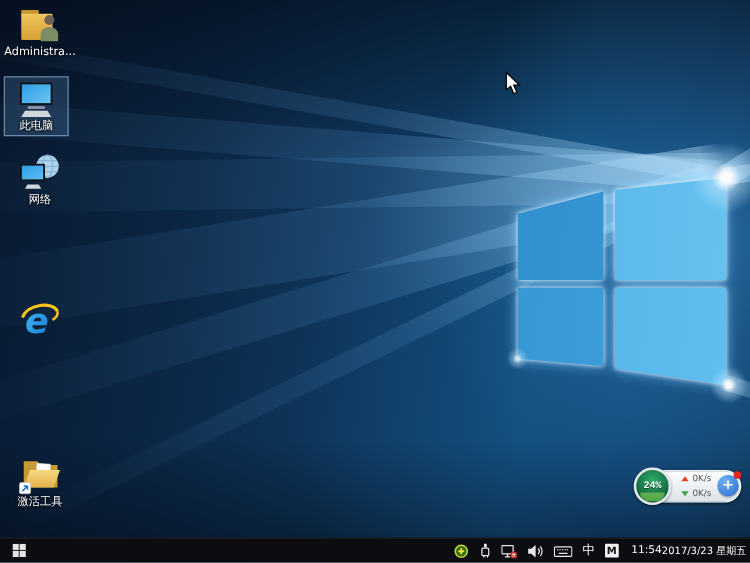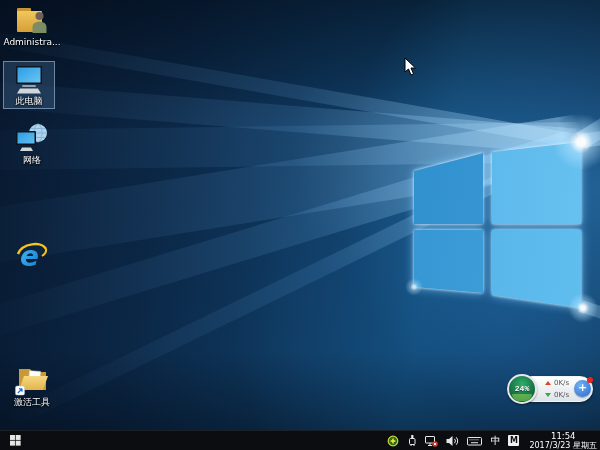--- a/index.html
+++ b/index.html
@@ -86,21 +86,21 @@
 
   
   .taskbar{position:absolute;left:0;right:0;bottom:0;height:20px;background:#0b0d10;
         border-top:1px solid #1c2128;box-sizing:border-box;display:flex;align-items:center;}
   .start{height:100%;display:flex;align-items:center;padding:0 12px 0 10px;}
   .tb-spacer{flex:1;}
   .tray{display:flex;align-items:center;gap:8px;padding-right:3px;}
   .tray-txt{color:#fff;font-size:10px;line-height:10px;}
   .ime-badge{width:11px;height:11px;background:#f2f2f2;color:#111;font-size:8px;
         font-weight:bold;text-align:center;line-height:11px;border-radius:1px;}
-  .clock{display:flex;flex-direction:column;align-items:center;justify-content:center;
+  .clock{display:flex;flex-direction:row;align-items:center;justify-content:center;
         color:#fff;line-height:9px;padding-left:2px;}
   .clock .time{font-size:8.5px;}
   .clock .date{font-size:8px;white-space:nowrap;}
 
   .cursor{position:absolute;left:404px;top:57px;}
 </style>
 </head>
 <body>
 
 <div class="screen">

